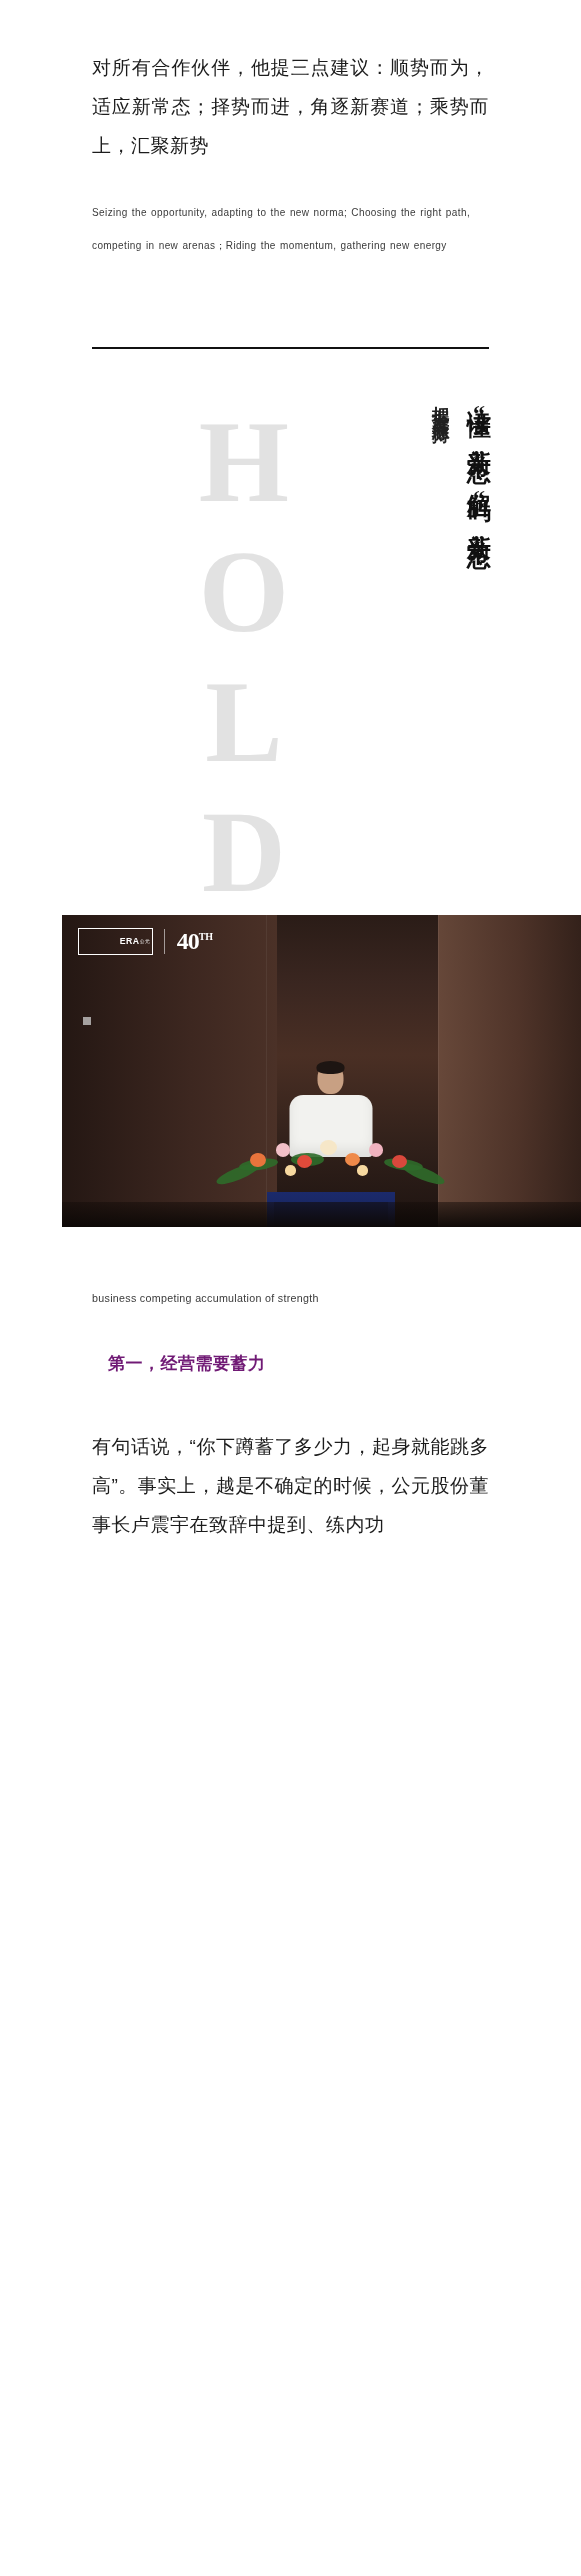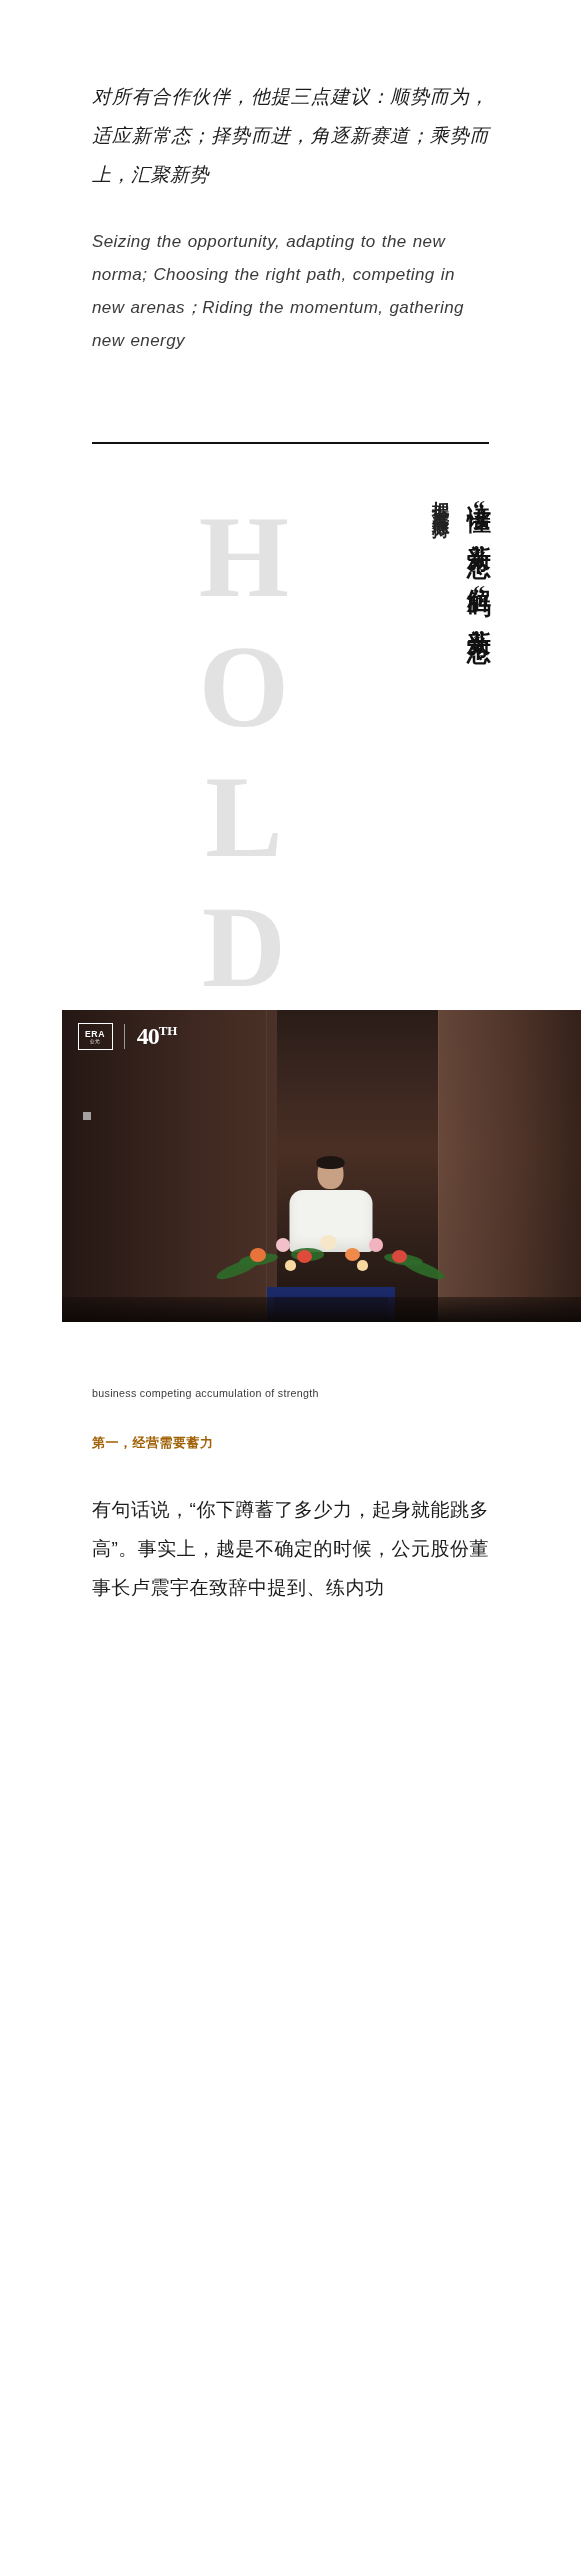--- a/index.html
+++ b/index.html
@@ -22,34 +22,33 @@
     background: #fff;
     box-sizing: border-box;
   }
   .content {
     padding: 0 92px 0 92px;
     box-sizing: border-box;
   }
 
   
   .sec-intro {
-    padding-top: 77px;
-    font-style: italic;
+    padding-top: 48px;
   }
   .cn-para {
     font-size: 19px;
     line-height: 39px;
     letter-spacing: 0.5px;
     color: #1c1c1c;
     text-align: justify;
     font-family: "Liberation Sans", sans-serif;
     margin: 0;
   }
   .en-para {
-    font-size: 17px;
+    font-size: 10px;
     line-height: 33px;
     letter-spacing: 0.4px;
     color: #3a3a3a;
     margin: 0;
     text-align: left;
     word-spacing: 1px;
   }
   .gap-intro-en { height: 31px; }
 
   
@@ -158,39 +157,40 @@
     top: 13.6px;
     display: flex;
     align-items: center;
     gap: 11.6px;
     color: #fff;
   }
   .logo-box {
     width: 33px; height: 25px;
     border: 1px solid #fff;
     display: flex;
-    flex-direction: column;
+    flex-direction: row;
     align-items: center;
     justify-content: center;
     font-size: 7.8px;
     line-height: 1.05;
     letter-spacing: 0.5px;
+    padding-left: 40px;
   }
   .logo-box b { font-size: 8.7px; font-weight: 700; }
   .logo-box i { font-style: normal; font-size: 4.8px; }
   .logo-bar {
     width: 1px; height: 25px; background: rgba(255,255,255,.55);
   }
   .logo-40 {
     font-family: "Liberation Serif", serif;
     font-size: 24px;
     font-weight: 700;
     letter-spacing: -1px;
   }
-  .logo-40 sup { font-size: 13px; vertical-align: super; letter-spacing: 0; }
+  .logo-40 sup { font-size: 10px; vertical-align: super; letter-spacing: 0; }
   .photo-smallsquare {
     position: absolute;
     left: 21.3px;
     top: 102px;
     width: 7.8px; height: 7.8px;
     background: #cfcfcf;
     opacity: .75;
   }
   .speaker {
     position: absolute;
@@ -277,26 +277,26 @@
     margin-top: 62px;
   }
   .en-small {
     font-size: 10.7px;
     line-height: 19.4px;
     color: #3a3a3a;
     letter-spacing: 0.3px;
     margin: 0;
   }
   .cn-head {
-    font-size: 13px;
+    font-size: 17px;
     line-height: 29px;
     font-weight: 700;
-    color: #a16207;
+    color: #701a75;
     letter-spacing: 0.5px;
-    margin: 0;
+    margin: 16px;
   }
   .gap-26 { height: 25px; }
   .gap-34 { height: 33px; }
 </style>
 </head>
 <body>
 
 <div class="page">
 
   <section class="content sec-intro">

